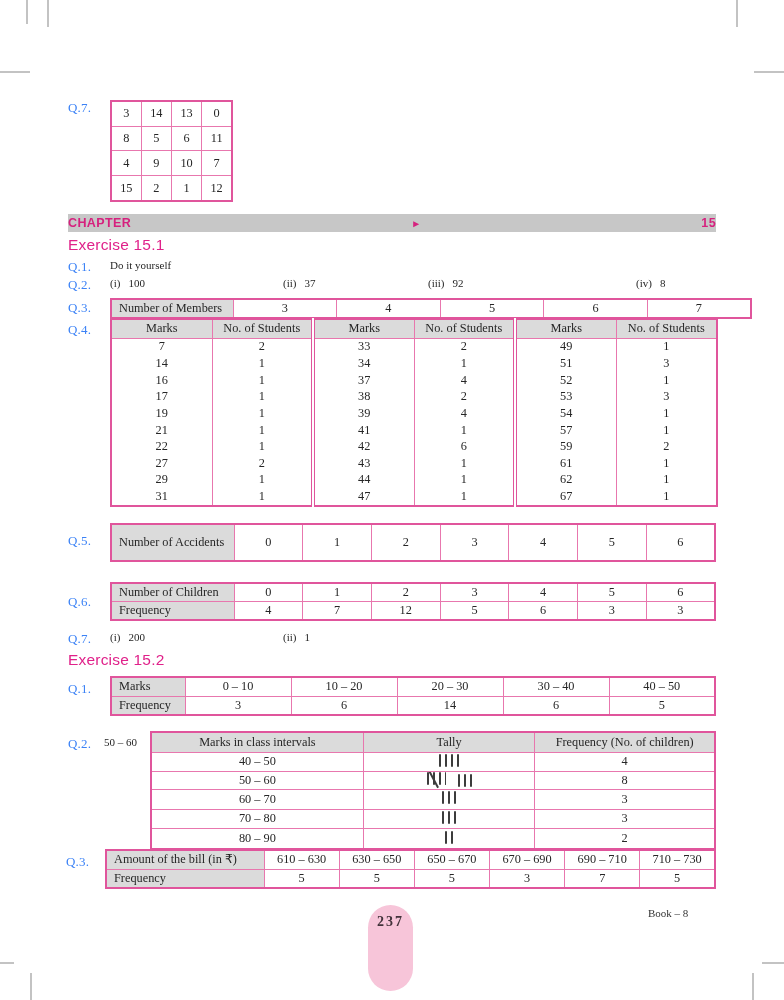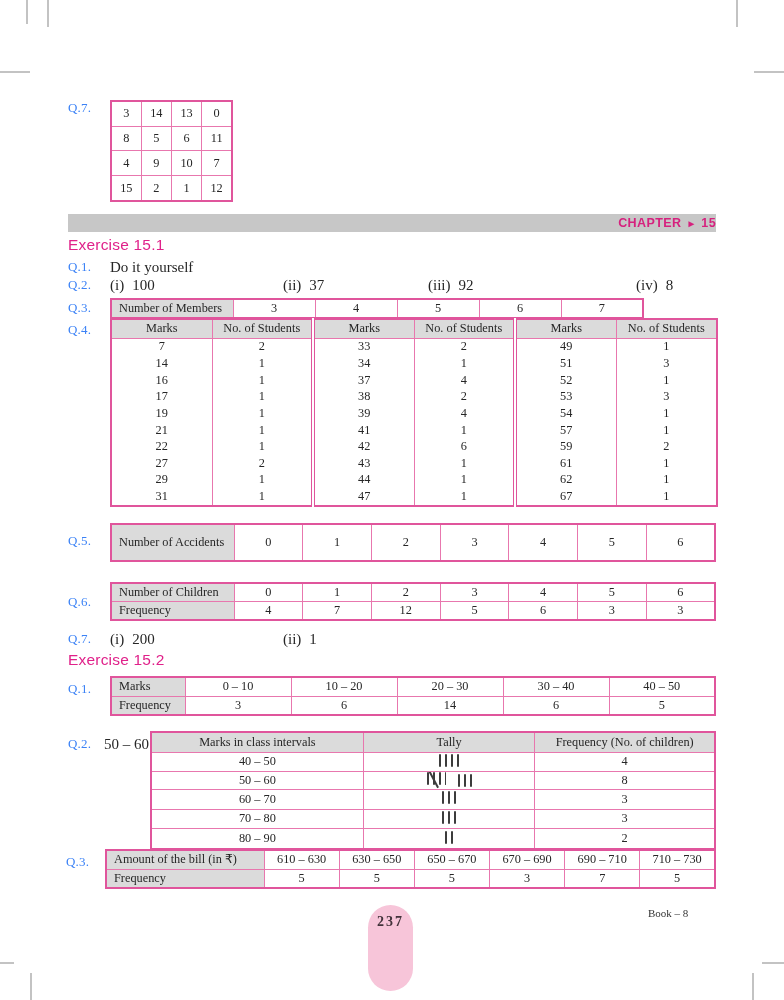--- a/index.html
+++ b/index.html
@@ -29,25 +29,25 @@
              color:var(--ink);overflow:hidden;white-space:nowrap;}
   table.t td.lbl{background:var(--head-gray);text-align:left;padding-left:7px;}
   table.t td.hd{background:var(--head-gray);}
 
   
   table.q4 td{border-top:none;border-bottom:none;}
   table.q4 tr.hrow td{border-bottom:1px solid var(--pink-border-light);background:var(--head-gray);}
   table.q4 td.grp{border-left:4px double var(--pink-border);}
 
   .qlabel{position:absolute;color:#3b82f6;font-size:13px;letter-spacing:0.2px;}
-  .bodytext{font-size:15px;color:var(--ink);}
+  .bodytext{font-size:11px;color:var(--ink);}
   .exercise-title{position:absolute;font-family:"Liberation Sans","DejaVu Sans",sans-serif;
                   font-weight:normal;font-size:15.5px;color:#e0218a;letter-spacing:0.2px;}
   .chapter-bar{position:absolute;left:68px;top:214px;width:648px;height:18px;
-               background:var(--bar-gray);display:flex;align-items:center;justify-content:flex-end;}
+               background:var(--bar-gray);display:flex;align-items:center;justify-content:space-between;}
   .chapter-bar .txt{font-family:"Liberation Sans","DejaVu Sans",sans-serif;font-weight:bold;
                     font-size:12.5px;color:var(--accent);letter-spacing:0.4px;}
   .chapter-bar .arrow{font-size:10px;margin:0 5px;color:var(--accent);}
 
   .partn{margin-right:8px;}
   .rupee{font-family:"Liberation Serif","DejaVu Sans",serif;}
 
   
   .tally{display:inline-flex;align-items:center;justify-content:center;height:15px;}
   .ts{display:inline-block;width:1.8px;height:13px;background:#3c3c3c;margin:0 2px;border-radius:1px;}
@@ -116,21 +116,21 @@
 <span class="qlabel" style="left:68px;top:259px;">Q.1.</span>
 <span class="abs bodytext" style="left:110px;top:259px;">Do it yourself</span>
 
 <span class="qlabel" style="left:68px;top:277px;">Q.2.</span>
 <span class="abs bodytext" style="left:110px;top:277px;"><span class="partn">(i)</span><span>100</span></span>
 <span class="abs bodytext" style="left:283px;top:277px;"><span class="partn">(ii)</span><span>37</span></span>
 <span class="abs bodytext" style="left:428px;top:277px;"><span class="partn">(iii)</span><span>92</span></span>
 <span class="abs bodytext" style="left:588px;top:277px;margin-left:48px;"><span class="partn">(iv)</span><span>8</span></span>
 
 <span class="qlabel" style="left:68px;top:300px;">Q.3.</span>
-<table class="t" style="left:110px;top:298px;width:534px;height:21px;">
+<table class="t" style="left:110px;top:298px;width:642px;height:21px;">
   <tbody>
       <tr>
     <td class="lbl" style="width:122px;">Number of Members</td>
     <td>3</td>
     <td>4</td>
     <td>5</td>
     <td>6</td>
     <td>7</td>
   </tr>
 </tbody>

